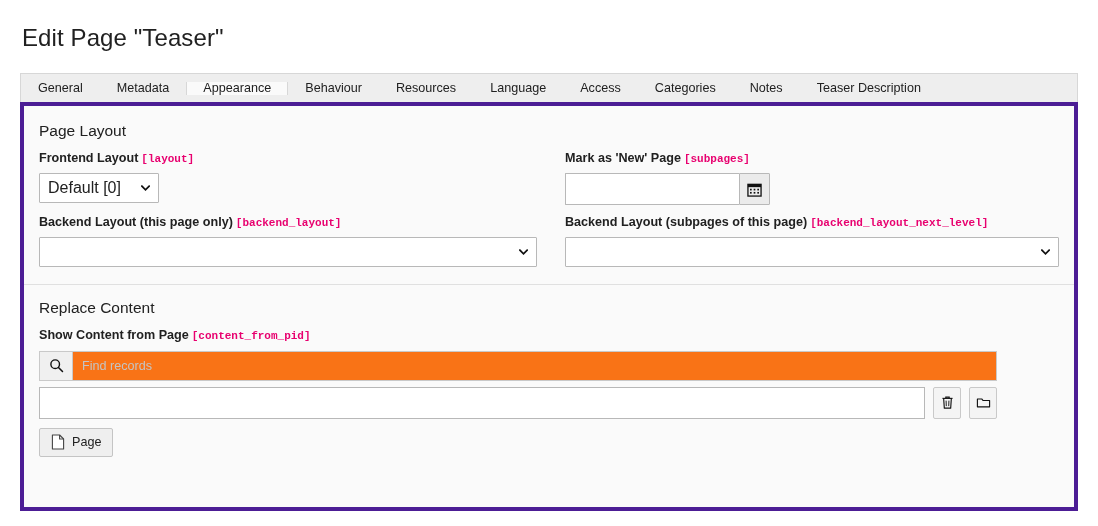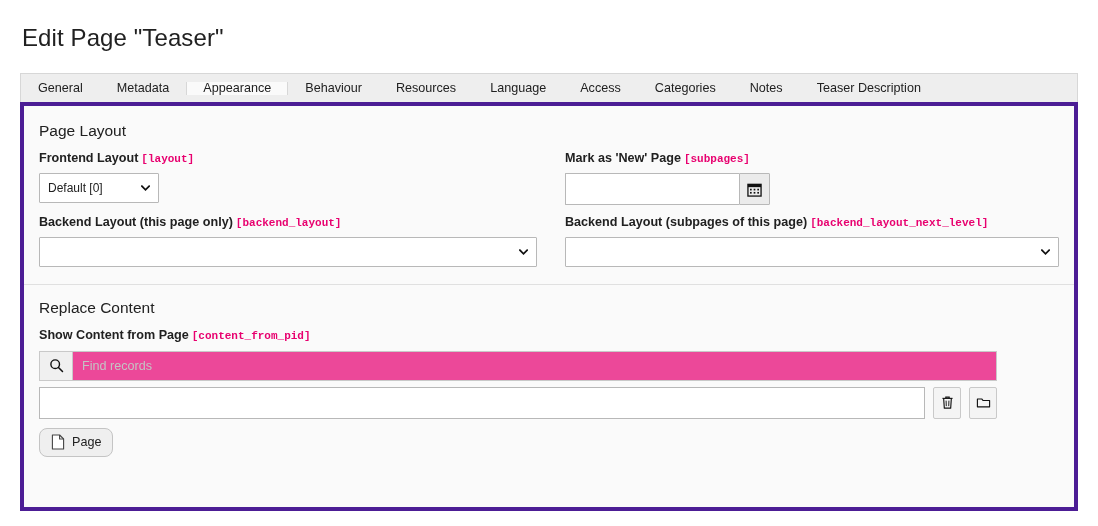--- a/index.html
+++ b/index.html
@@ -106,21 +106,21 @@
   }
 
   
   .select {
     appearance: none;
     -webkit-appearance: none;
     height: 30px;
     border: 1px solid #b8b8b8;
     background: #ffffff;
     font-family: "Liberation Sans", sans-serif;
-    font-size: 12px;
+    font-size: 16px;
     color: #212121;
     padding: 0 11px 0 8px;
     line-height: 28px;
     border-radius: 1px;
     cursor: pointer;
     position: relative;
   }
   .select-wrap { position: relative; display: inline-block; }
   .select-wrap .chev {
     position: absolute;
@@ -172,21 +172,21 @@
     border: 1px solid #c9c9c9;
     border-right: none;
     background: #f0f0f0;
     display: flex;
     align-items: center;
     justify-content: center;
   }
   .search-group .search-input {
     flex: 1 1 auto;
     border: 1px solid #c9c9c9;
-    background: #ec4899;
+    background: #f97316;
     font-family: "Liberation Sans", sans-serif;
     font-size: 12.6px;
     padding: 0 9px;
     color: #212121;
     min-width: 0;
   }
   .search-group .search-input::placeholder { color: #c4c4c4; }
 
   .selector-row {
     display: flex;
@@ -213,21 +213,21 @@
 
   .page-btn {
     margin-top: 9px;
     display: inline-flex;
     align-items: center;
     gap: 7px;
     height: 29px;
     padding: 0 11px;
     border: 1px solid #c4c4c4;
     background: #efefef;
-    border-radius: 8px;
+    border-radius: 2px;
     font-size: 12.6px;
     color: #212121;
     cursor: pointer;
   }
 
   svg { display: block; }
 </style>
 </head>
 <body>
 

